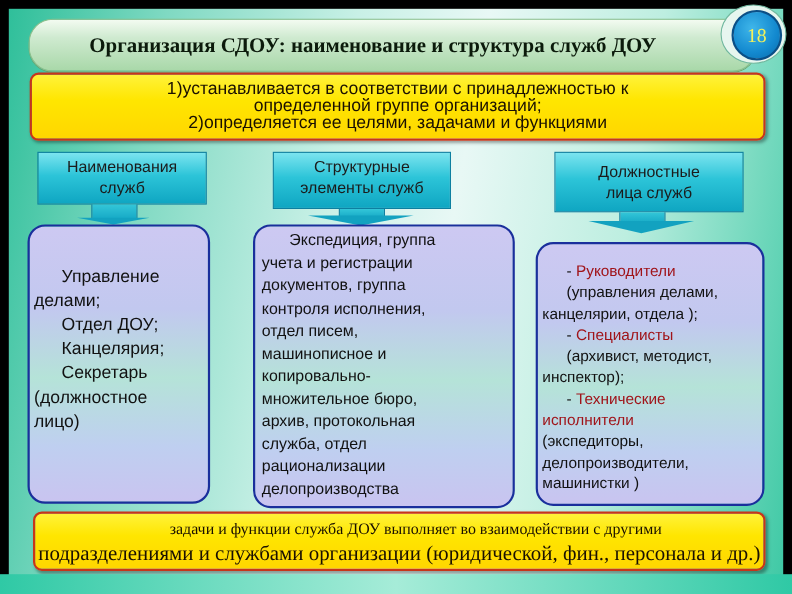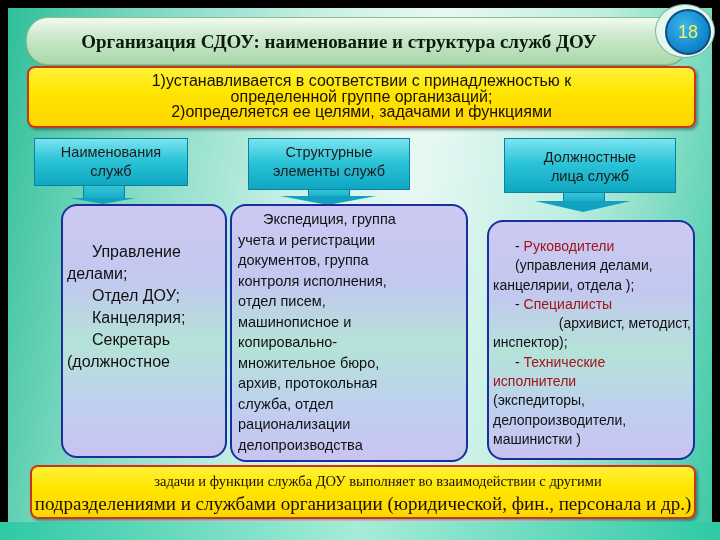--- a/index.html
+++ b/index.html
@@ -35,44 +35,45 @@
 </style>
 </head>
 <body>
 
 <div class="slide">
 
   <div class="title-bar">
     <div class="title-text">Организация СДОУ: наименование и структура служб ДОУ</div>
   </div>
   <div class="badge-ring" style="left:647px;top:-4px;"></div>
-  <div class="badge" style="left:657px;top:1px;">
+  <div class="badge" style="left:657px;top:1px;font-family:Liberation Serif, serif;">
     <span>18</span>
   </div>
 
   <div class="yellow-box yb-top" style="left:19px;top:58px;">
     <div class="t" style="top:5px;">1)устанавливается в соответствии с принадлежностью к</div>
     <div class="t" style="top:21px;">определенной группе организаций;</div>
     <div class="t" style="top:36px;">2)определяется ее целями, задачами и функциями</div>
   </div>
 
   <div class="head-box" style="left:26px;top:130px;width:154px;height:48px;padding-top:4px;box-sizing:border-box;">
     <div>Наименования</div>
     <div>служб</div>
   </div>
   <div class="arrow-stem" style="left:75px;top:178px;width:40px;height:13px;"></div>
   <div class="arrow-head" style="left:62px;top:190px;border-left-width:33px;border-right-width:33px;border-top-width:6px;"></div>
-  <div class="body-box" style="left:17px;top:196px;width:162px;height:250px;margin-left:36px;">
+  <div class="body-box" style="left:17px;top:196px;width:162px;height:250px;">
     <div style="position:absolute;left:4px;top:35px;line-height:22px;font-size:16px;">
       <p style="padding-left:25px;">Управление</p>
       <p>делами;</p>
       <p style="padding-left:25px;">Отдел ДОУ;</p>
       <p style="padding-left:25px;">Канцелярия;</p>
       <p style="padding-left:25px;">Секретарь</p>
       <p>(должностное</p>
+      <p>лицо)</p>
     </div>
   </div>
 
   <div class="head-box" style="left:240px;top:130px;width:162px;height:52px;padding-top:4px;box-sizing:border-box;">
     <div>Структурные</div>
     <div>элементы служб</div>
   </div>
   <div class="arrow-stem" style="left:300px;top:182px;width:40px;height:8px;"></div>
   <div class="arrow-head" style="left:272px;top:188px;border-left-width:48px;border-right-width:48px;border-top-width:9px;"></div>
   <div class="body-box" style="left:222px;top:196px;width:234px;height:254px;">
@@ -97,21 +98,21 @@
     <div>лица служб</div>
   </div>
   <div class="arrow-stem" style="left:555px;top:185px;width:40px;height:10px;"></div>
   <div class="arrow-head" style="left:527px;top:193px;border-left-width:48px;border-right-width:48px;border-top-width:11px;"></div>
   <div class="body-box" style="left:479px;top:212px;width:204px;height:236px;">
     <div style="position:absolute;left:4px;top:15px;width:198px;line-height:19.3px;font-size:14px;">
       <p style="padding-left:22px;"><span>- </span><span class="red">Руководители</span></p>
       <p style="padding-left:22px;">(управления  делами,</p>
       <p>канцелярии, отдела );</p>
       <p style="padding-left:22px;"><span>- </span><span class="red">Специалисты</span></p>
-      <p style="padding-left:22px;text-align:right;">(архивист,  методист,</p>
+      <p style="padding-left:22px;">(архивист,  методист,</p>
       <p>инспектор);</p>
       <p style="padding-left:22px;"><span>- </span><span class="red">Технические</span></p>
       <p class="red">исполнители</p>
       <p>(экспедиторы,</p>
       <p>делопроизводители,</p>
       <p>машинистки )</p>
     </div>
   </div>
 
   <div class="yellow-box yb-bottom" style="left:22px;top:457px;">

